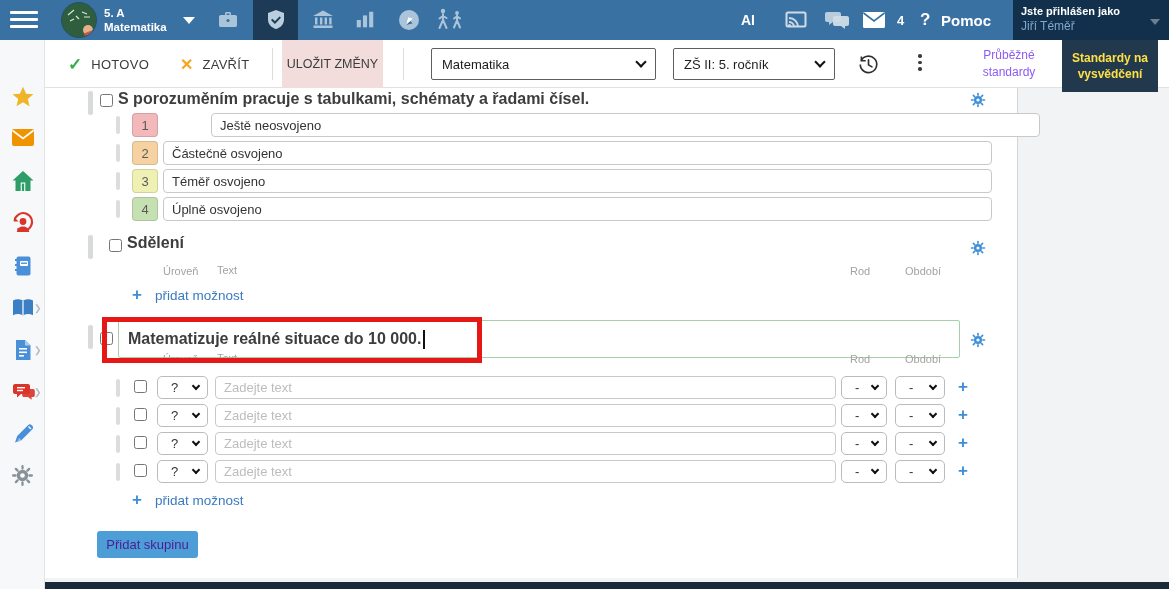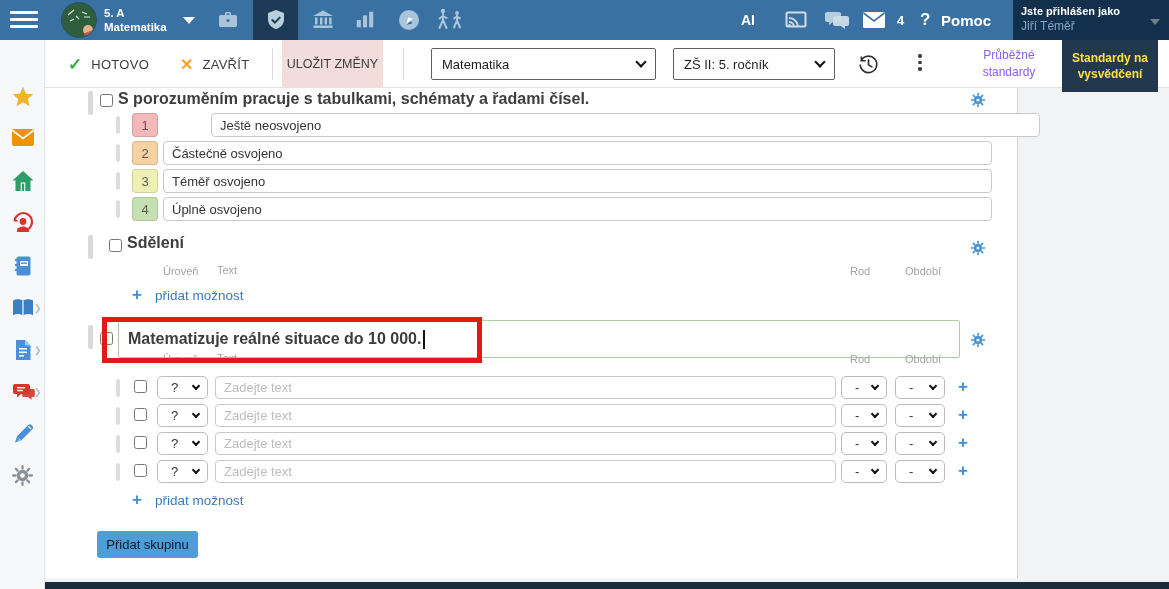--- a/index.html
+++ b/index.html
@@ -55,21 +55,21 @@
   .add-opt .plus { color:#3f8fd8; font-weight:bold; font-size:17px; margin-right:13px; }
   .add-opt .txt { color:#3a7abf; font-size:13.5px; }
   .title-input { position:absolute; left:73px; width:842px; height:38px; border:1px solid #a8cfa8; border-radius:2px; background:#fff; display:flex; align-items:center; padding:0 9px; }
   .title-input .val { font-size:16px; font-weight:bold; color:#3d3d3d; white-space:nowrap; }
   .cursor-bar { display:inline-block; width:1.5px; height:19px; background:#111; margin-left:2px; }
   .mini-select { position:absolute; height:23px; border:1px solid #bbb; border-radius:5px; background:#fff; display:flex; align-items:center; font-size:13px; color:#333; cursor:pointer; padding-left:13px; }
   .mini-select .chev { margin-left:auto; margin-right:8px; width:6px; height:6px; border-right:2.2px solid #111; border-bottom:2.2px solid #111; transform:rotate(45deg); margin-top:-3px; }
   .row-input { position:absolute; height:23px; border:1px solid #c9c9c9; border-radius:4px; padding:0 8px; font-size:13px; color:#333; font-family:"Liberation Sans",sans-serif; outline:none; background:#fff; }
   .row-input::placeholder { color:#bdbdbd; }
   .row-plus { position:absolute; color:#3f8fd8; font-weight:bold; font-size:17px; cursor:pointer; }
-  .add-group-btn { position:absolute; left:52px; top:443px; width:101px; height:27px; background:#4d9ed6; color:#0f172a; font-size:13px; border:none; border-radius:3px; cursor:pointer; font-family:"Liberation Sans",sans-serif; }
+  .add-group-btn { position:absolute; left:52px; top:443px; width:101px; height:27px; background:#4d9ed6; color:#4c1d95; font-size:13px; border:none; border-radius:3px; cursor:pointer; font-family:"Liberation Sans",sans-serif; }
 
   
   .red-box { position:absolute; left:102px; top:317px; width:380px; height:46px; border:5px solid #e51717; z-index:40; pointer-events:none; }
   .bottombar { position:absolute; left:45px; top:582px; width:1124px; height:7px; background:#1c2b3a; z-index:12; }
 </style>
 </head>
 <body>
 
 <svg width="0" height="0" style="position:absolute">
   <defs>

